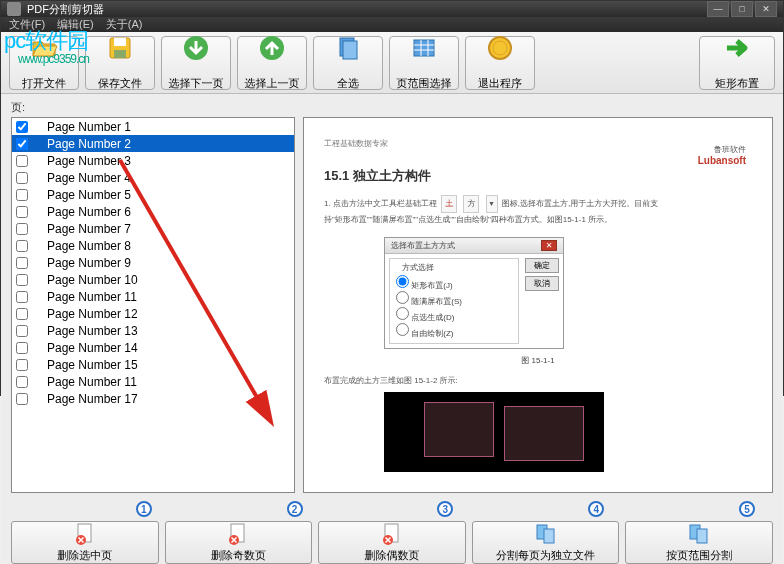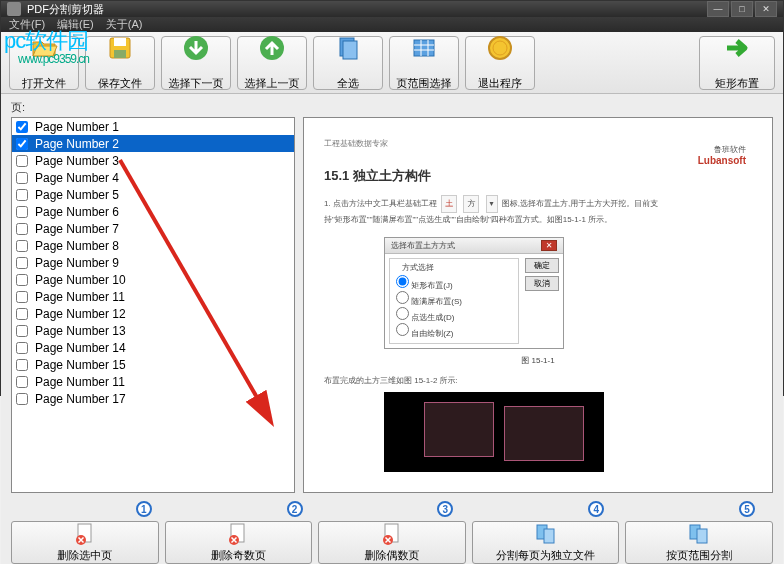--- a/index.html
+++ b/index.html
@@ -23,21 +23,21 @@
 .tool-btn { width: 70px; height: 54px; background: linear-gradient(#fafafa,#e8e8e8); border: 1px solid #aaa; border-radius: 4px; display: flex; flex-direction: column; align-items: center; justify-content: center; cursor: pointer; font-size: 11px; gap: 14px; }
 .tool-btn .ico { width: 28px; height: 28px; display: flex; align-items: center; justify-content: center; }
 .tool-spacer { flex: 1; }
 .tool-btn.exit { width: 76px; }
 
 .content { flex: 1; display: flex; flex-direction: column; padding: 6px 10px 0 10px; background: #ededed; }
 .page-label { font-size: 11px; margin-bottom: 2px; color: #333; }
 .panes { flex: 1; display: flex; gap: 8px; min-height: 0; }
 
 .page-list { width: 284px; background: #fff; border: 1px solid #888; overflow-y: auto; font-size: 12px; position: relative; }
-.page-row { display: flex; align-items: center; height: 17px; padding: 0 4px; gap: 7px; cursor: pointer; }
+.page-row { display: flex; align-items: center; height: 17px; padding: 0 4px; gap: 19px; cursor: pointer; }
 .page-row input { width: 12px; height: 12px; }
 .page-row.selected { background: #0a64c8; color: #fff; }
 
 .arrow-overlay { position: absolute; left: 110px; top: 150px; pointer-events: none; z-index: 3; }
 
 .preview { flex: 1; background: #fff; border: 1px solid #888; overflow: auto; position: relative; padding: 20px 20px; font-size: 9px; color: #444; }
 .preview .sheet { background: #fff; width: 100%; position: relative; }
 .preview .hdr-r { position: absolute; right: 6px; top: 6px; font-size: 8px; color: #555; text-align: right; }
 .preview .hdr-l { font-size: 8px; color: #777; }
 .preview h3 { font-size: 13px; margin: 18px 0 10px 0; color: #333; }

